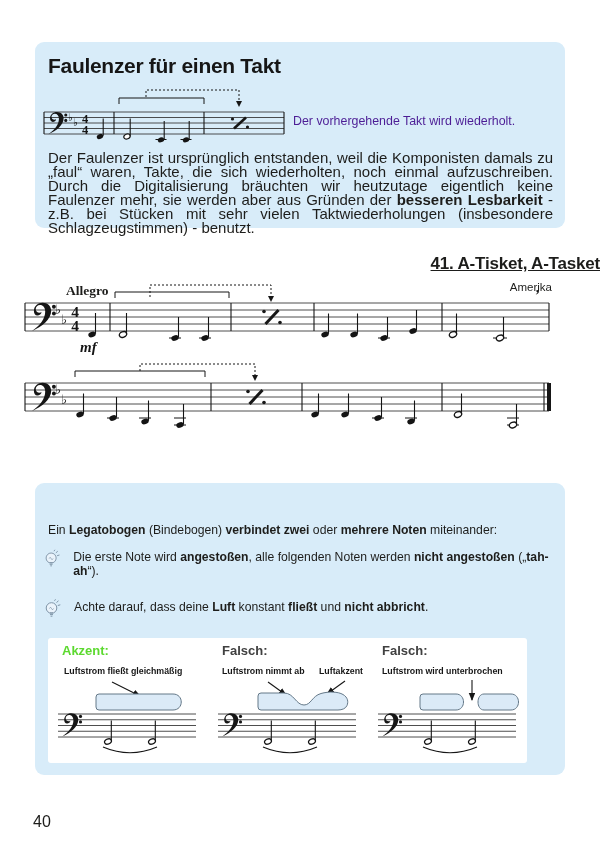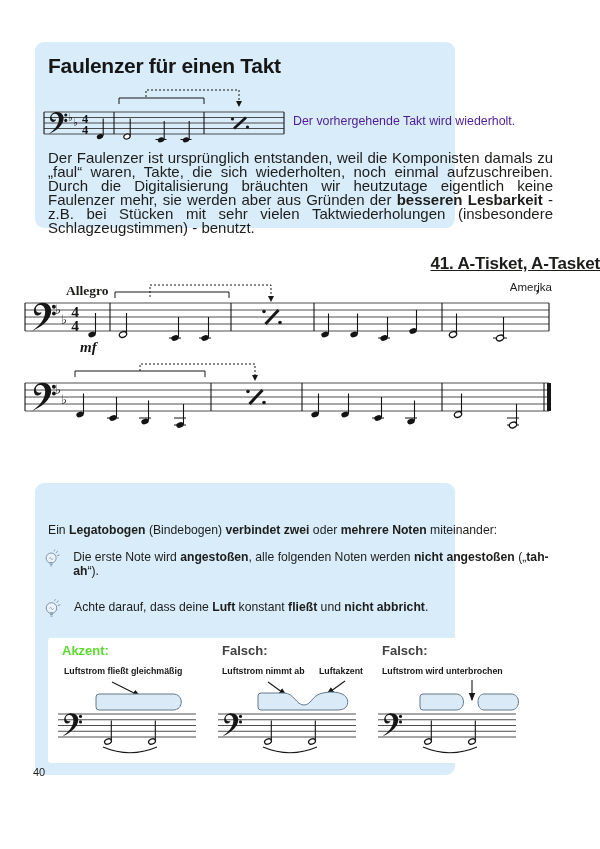--- a/index.html
+++ b/index.html
@@ -1,40 +1,40 @@
 <!DOCTYPE html>
 <html><head>
 <meta charset="utf-8">
 <style>
   html,body{margin:0;padding:0;background:#fff;}
   .page{position:relative;width:600px;height:849px;background:#fff;overflow:hidden;
         font-family:"Liberation Sans",sans-serif;color:#1d1d1b;}
   .abs{position:absolute;}
-  .bluebox{position:absolute;left:35px;width:420px;background:#d8ecf9;border-radius:9px;}
+  .bluebox{position:absolute;left:35px;width:530px;background:#d8ecf9;border-radius:9px;}
   #box1{top:42px;height:186px;}
   #box2{top:483px;height:292px;}
   h1.boxtitle{position:absolute;left:13px;margin:0;font-size:21px;font-weight:700;
               letter-spacing:-0.3px;color:#161616;}
   .caption{position:absolute;font-size:12.4px;color:#4c1d95;}
   .para{position:absolute;left:13px;top:109px;width:505px;margin:0;font-size:15px;
         line-height:14px;text-align:justify;}
   .song-title{position:absolute;left:0;top:254px;width:600px;margin:0;text-align:right;
               font-size:17px;font-weight:700;letter-spacing:-0.2px;text-decoration:underline;}
   .tempo{position:absolute;left:66px;top:283px;font-family:"Liberation Serif",serif;
          font-weight:700;font-size:13.5px;}
   .region{position:absolute;left:452px;top:281px;width:100px;text-align:right;font-size:11.5px;}
   .intro{position:absolute;left:13px;top:40px;width:505px;margin:0;font-size:12.2px;}
   .bullet{position:absolute;left:9px;width:505px;display:flex;gap:13px;font-size:12.2px;}
   .btext{display:block;padding-top:1px;}
   .panel{position:absolute;left:13px;top:155px;width:479px;height:125px;background:#fff;border-radius:3px;}
   .exlabel{position:absolute;top:643px;font-size:13px;font-weight:700;}
   .ok-label{color:#5cd92f;}
   .bad-label{color:#404040;}
   .ann{position:absolute;top:666px;font-size:8.8px;font-weight:700;color:#161616;}
-  .pagenum{position:absolute;left:33px;top:766px;font-size:11px;}
+  .pagenum{position:absolute;left:33px;top:813px;font-size:16px;}
   .ln{stroke:#161616;stroke-width:1;}
   .stf{stroke:#3a3a3a;stroke-width:0.9;}
   .bar{stroke:#161616;stroke-width:1.1;}
   .stem{stroke:#141414;stroke-width:1.1;}
   .ldg{stroke:#141414;stroke-width:1;}
   .dash{stroke:#161616;stroke-width:1;stroke-dasharray:2,2;fill:none;}
   .flat{font-family:"DejaVu Sans",sans-serif;font-size:13px;fill:#161616;}
   .tsig{font-family:"Liberation Serif",serif;font-weight:700;font-size:15.5px;fill:#161616;text-anchor:middle;}
   .mf{font-family:"Liberation Serif",serif;font-weight:700;font-style:italic;font-size:15px;fill:#161616;}
   .breath{font-family:"Liberation Serif",serif;font-weight:700;font-size:15px;fill:#161616;}

